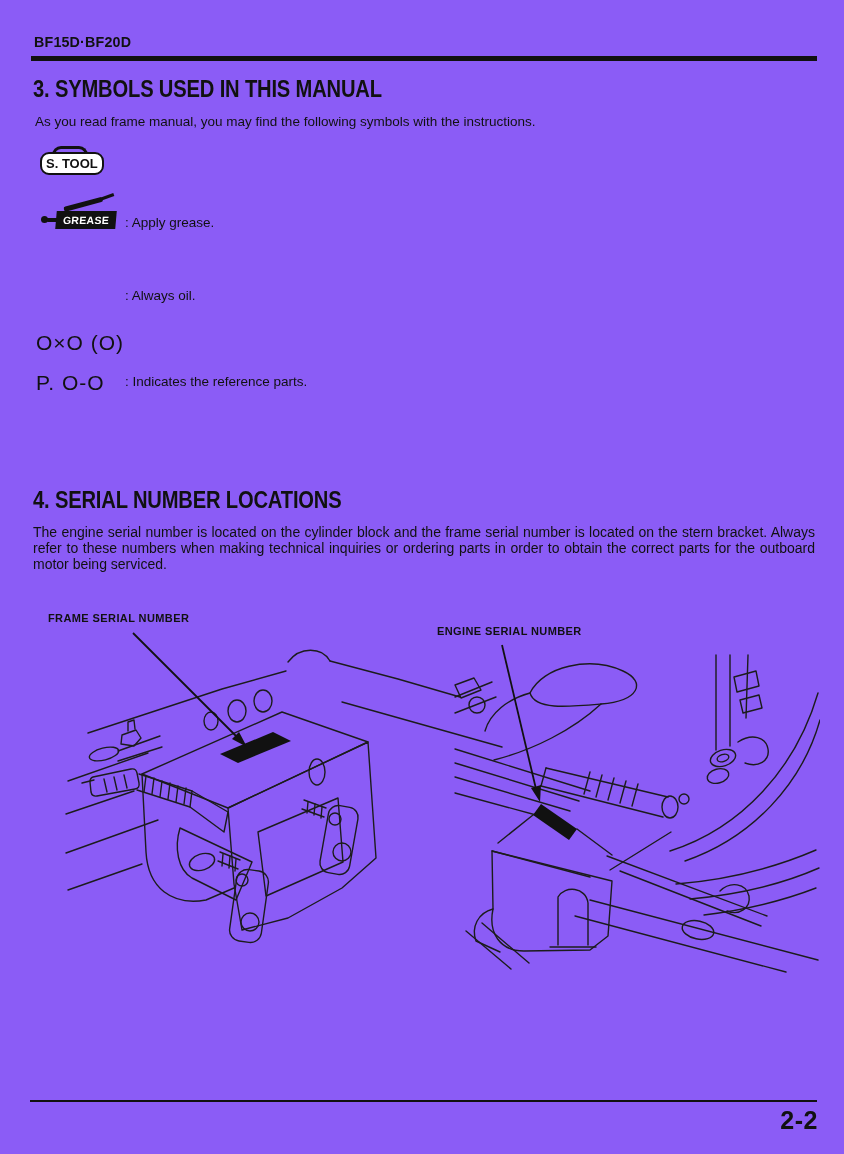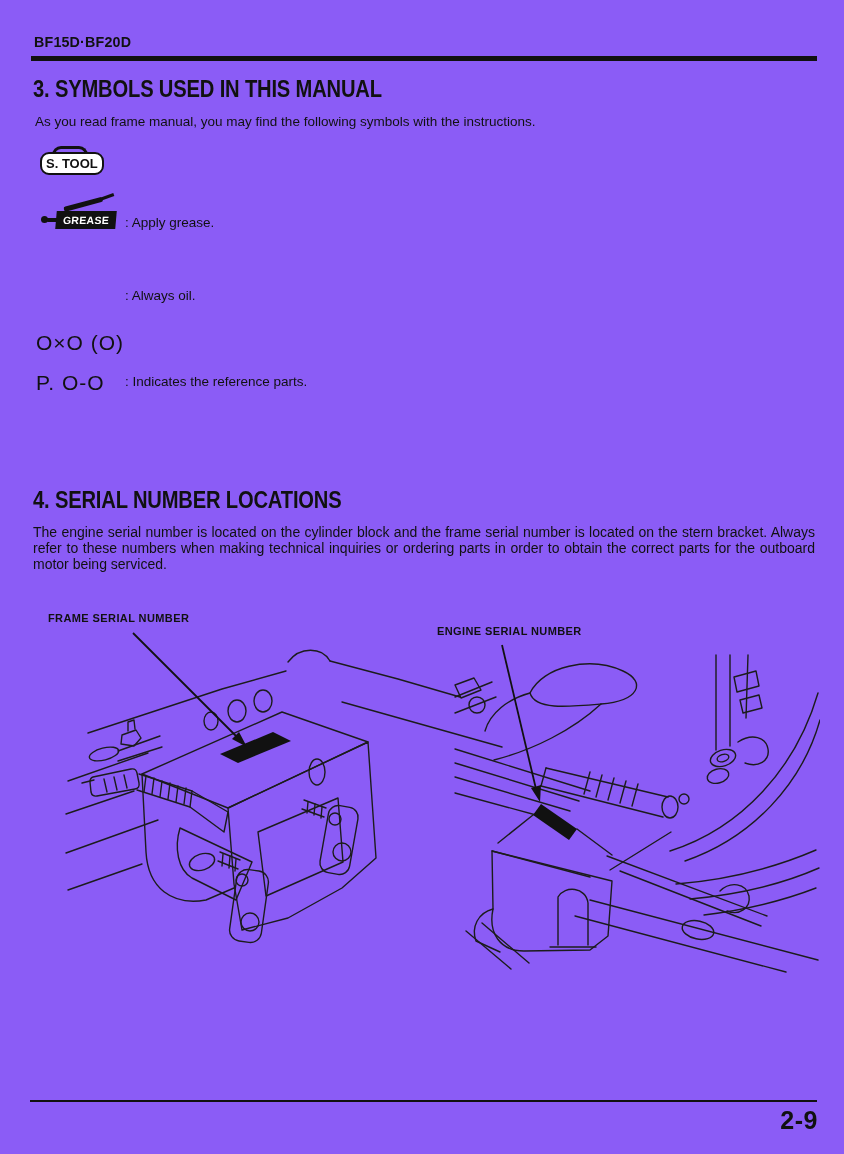--- a/index.html
+++ b/index.html
@@ -172,15 +172,15 @@
       <path d="M 103 33 L 207 137" stroke="#111" stroke-width="1.8" fill="none"></path>
       <polygon points="217,147 202,139 209,132" fill="#111"></polygon>
     </g>
     <g>
       <path d="M 472 45 L 506 189" stroke="#111" stroke-width="1.8" fill="none"></path>
       <polygon points="510,202 501,188 511,185" fill="#111"></polygon>
     </g>
   </svg>
 
   <div class="abs footer-rule"></div>
-  <div class="abs page-num">2-9</div>
+  <div class="abs page-num">2-2</div>
 
 </div>
 
 </body></html>

